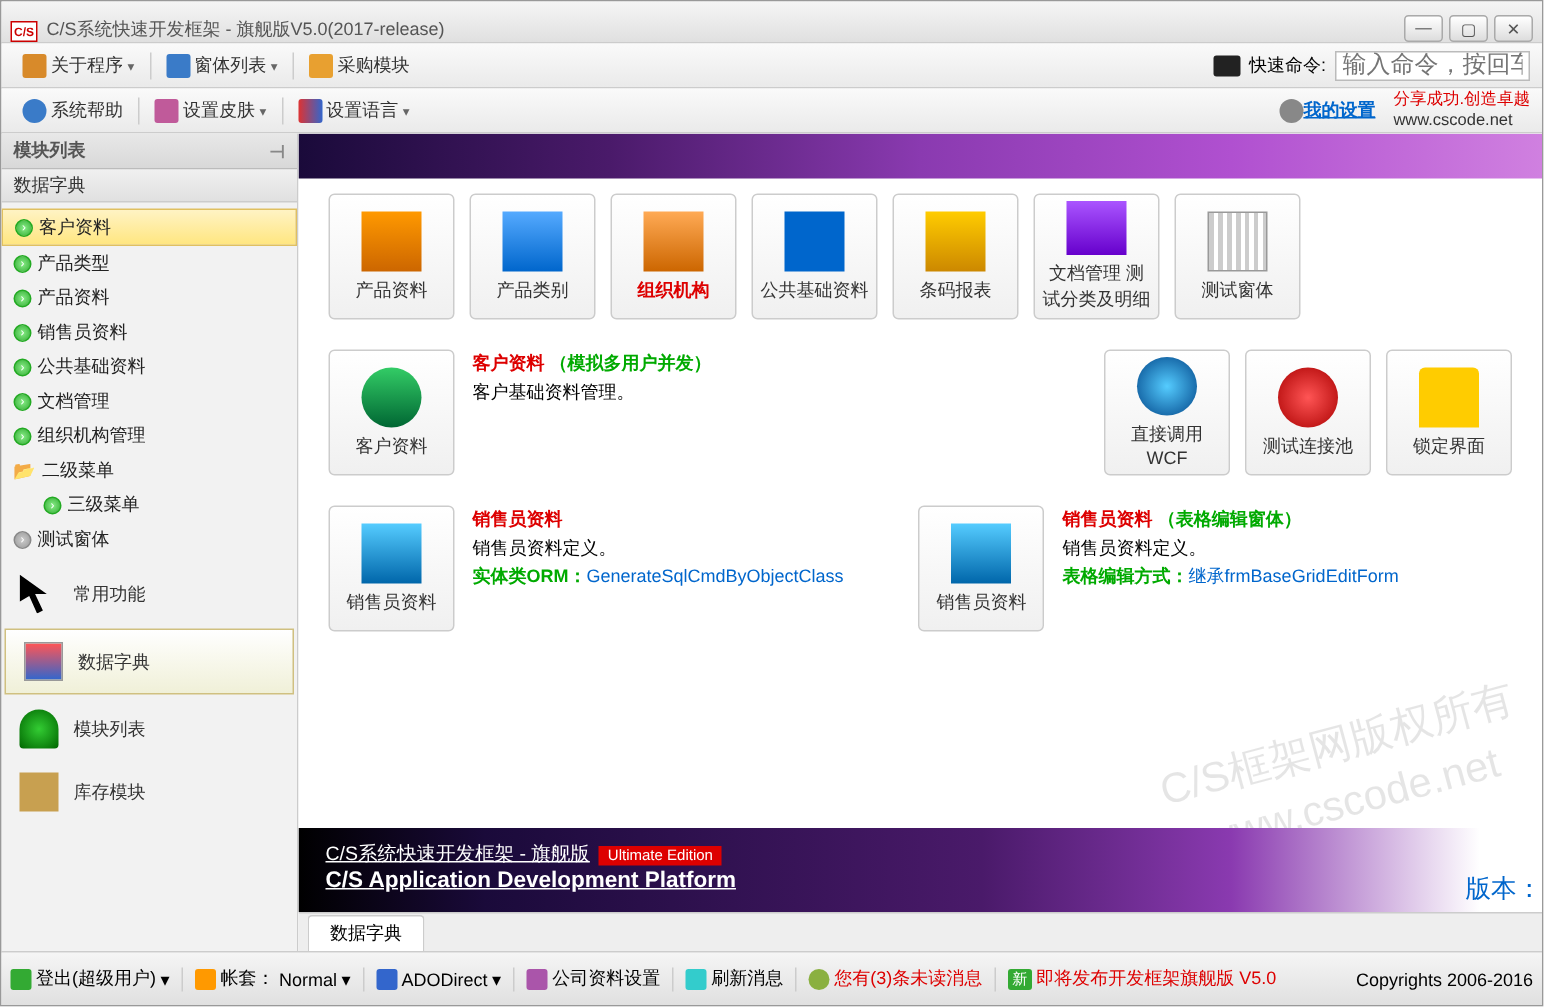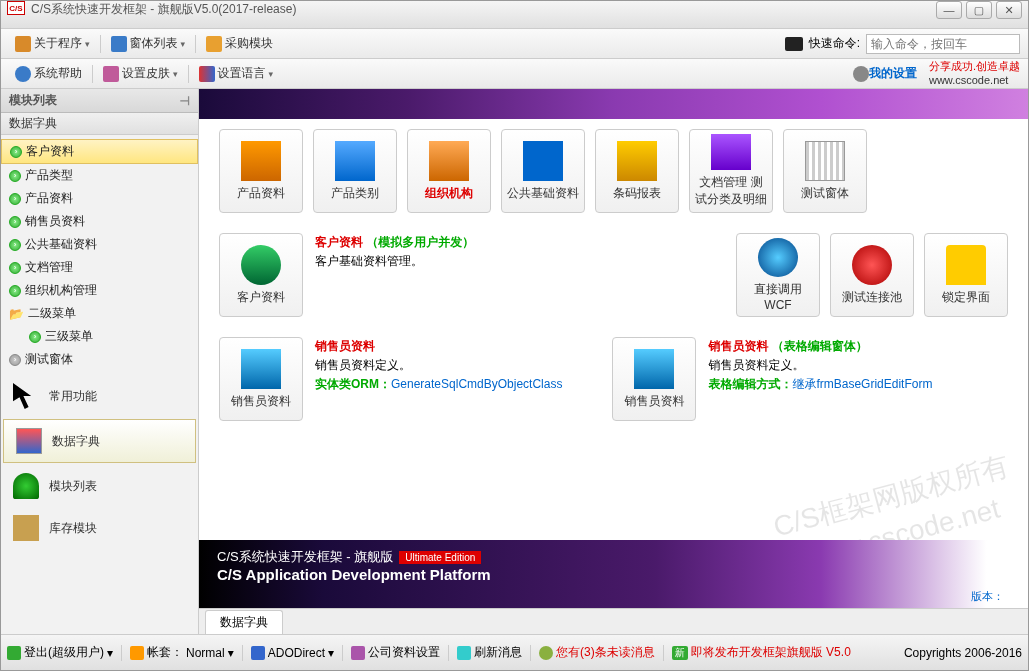--- a/index.html
+++ b/index.html
@@ -1,38 +1,38 @@
 <!DOCTYPE html>
 <html><head>
 <meta charset="utf-8">
 <style>
 * { margin: 0; padding: 0; box-sizing: border-box; font-family: "Microsoft YaHei", "SimSun", sans-serif; }
 body { width: 1029px; height: 671px; background: #e8e8e8; overflow: hidden; position: relative; }
 
 .window { width: 100%; height: 100%; border: 1px solid #999; background: #fff; display: flex; flex-direction: column; }
 
-.titlebar { height: 28px; background: linear-gradient(#f5f5f5,#e0e0e0); border-bottom: 1px solid #ccc; display: flex; align-items: flex-start; padding: 0 6px; font-size: 12px; color: #555; }
+.titlebar { height: 28px; background: linear-gradient(#f5f5f5,#e0e0e0); border-bottom: 1px solid #ccc; display: flex; align-items: flex-end; padding: 0 6px; font-size: 12px; color: #555; }
 .titlebar .logo { width: 18px; height: 14px; background: #fff; border: 1px solid #c00; color: #c00; font-size: 8px; font-weight: bold; display: flex; align-items: center; justify-content: center; margin-right: 6px; }
 .titlebar .title { flex: 1; }
 .titlebar .win-btns { display: flex; gap: 4px; }
 .titlebar .win-btn { width: 26px; height: 18px; border: 1px solid #aaa; background: linear-gradient(#fff,#ddd); border-radius: 3px; font-size: 11px; display: flex; align-items: center; justify-content: center; cursor: pointer; }
 
 .toolbar { height: 30px; background: linear-gradient(#fafafa,#eaeaea); border-bottom: 1px solid #ccc; display: flex; align-items: center; padding: 0 8px; font-size: 12px; }
 .toolbar .tb-item { display: flex; align-items: center; gap: 3px; padding: 2px 6px; cursor: pointer; color: #333; }
 .toolbar .tb-item .drop { font-size: 9px; color: #666; }
 .toolbar .sep { width: 1px; height: 18px; background: #ccc; margin: 0 4px; }
 .toolbar .spacer { flex: 1; }
 .quick-cmd { display: flex; align-items: center; gap: 6px; }
 .quick-cmd .term-icon { width: 18px; height: 14px; background: #222; border-radius: 2px; }
-.quick-cmd input { width: 154px; height: 20px; border: 1px solid #bbb; font-size: 12px; padding: 4px 4px; }
+.quick-cmd input { width: 130px; height: 20px; border: 1px solid #bbb; font-size: 16px; padding: 4px 4px; }
 .tb-icon { width: 16px; height: 16px; display: inline-block; border-radius: 2px; }
 .ico-home { background: #d88a2a; } .ico-win { background: #3a7bc8; } .ico-star { background: #e8a030; }
 .ico-help { background: #3a7bc8; border-radius: 50%; } .ico-skin { background: #c05a9a; } .ico-lang { background: linear-gradient(90deg,#d33,#36c); }
 .ico-set { background: #888; border-radius: 50%; }
-.my-settings { color: #06c; font-weight: bold; }
+.my-settings { color: #06c; text-decoration: underline; font-weight: bold; }
 .brand { font-size: 11px; line-height: 1.2; }
 .brand .red { color: #d00; font-weight: normal; }
 .brand .url { color: #333; }
 
 .body { flex: 1; display: flex; overflow: hidden; justify-content: flex-end; }
 
 .sidebar { width: 198px; background: #f2f2f2; border-right: 1px solid #ccc; display: flex; flex-direction: column; font-size: 12px; }
 .sb-header { height: 24px; background: linear-gradient(#e8e8e8,#d8d8d8); border-bottom: 1px solid #bbb; display: flex; align-items: center; padding: 0 8px; color: #555; font-weight: bold; }
 .sb-header .pin { margin-left: auto; color: #888; }
 .sb-acc { height: 22px; background: linear-gradient(#f0f0f0,#e0e0e0); border-bottom: 1px solid #ccc; display: flex; align-items: center; padding: 0 8px; color: #333; }
@@ -71,25 +71,25 @@
 .a-sales { background: linear-gradient(#5cf,#06a); }
 
 .info-block { display: flex; gap: 12px; align-items: flex-start; }
 .info-text { font-size: 12px; line-height: 1.6; max-width: 280px; }
 .info-text .t-red { color: #d00; font-weight: bold; }
 .info-text .t-green { color: #0a0; font-weight: bold; }
 .info-text .t-blue { color: #06c; }
 
 .watermark { position: absolute; right: 10px; bottom: 80px; font-size: 28px; color: rgba(0,0,0,0.1); transform: rotate(-15deg); line-height: 1.4; text-align: center; pointer-events: none; }
 
-.footer-banner { height: 68px; background: linear-gradient(90deg,#000 0%,#1a0a3a 15%,#4a1a6a 55%,#8a3ab0 75%,#fff 95%); color: #fff; padding: 8px 18px; position: relative; margin-top: auto; }
+.footer-banner { height: 56px; background: linear-gradient(90deg,#000 0%,#1a0a3a 15%,#4a1a6a 55%,#8a3ab0 75%,#fff 95%); color: #fff; padding: 8px 18px; position: relative; margin-top: auto; text-decoration: underline; }
 .footer-banner .fcn { font-size: 13px; }
 .footer-banner .badge { display: inline-block; background: #d00; color: #fff; font-size: 10px; padding: 1px 6px; margin-left: 6px; }
 .footer-banner .fen { font-size: 15px; font-weight: bold; }
-.footer-banner .ver { position: absolute; right: 24px; bottom: 4px; font-size: 11px; color: #06c; }
+.footer-banner .ver { position: absolute; right: 0; bottom: 4px; font-size: 17px; color: #06c; }
 
 .tabs { height: 26px; background: #eee; border-top: 1px solid #ccc; display: flex; align-items: flex-end; padding: 0 6px; }
 .tab { padding: 3px 14px; font-size: 12px; background: #fff; border: 1px solid #ccc; border-bottom: none; border-radius: 3px 3px 0 0; }
 
 .statusbar { height: 36px; background: linear-gradient(#f5f5f5,#e0e0e0); border-top: 1px solid #ccc; display: flex; align-items: center; font-size: 12px; padding: 0 6px; gap: 4px; }
 .statusbar .st-item { display: flex; align-items: center; gap: 3px; }
 .statusbar .sep { width: 1px; height: 16px; background: #ccc; margin: 0 4px; }
 .st-ico { width: 14px; height: 14px; border-radius: 2px; }
 .st-red { color: #d00; } .st-green-bg { background: #3a3; } .st-blue-bg { background: #36c; } .st-org-bg { background: #f90; }
 .st-cyan-bg { background: #3cc; } .st-purple-bg { background: #a5a; } .sound { background: #8ab040; border-radius: 50%; }

